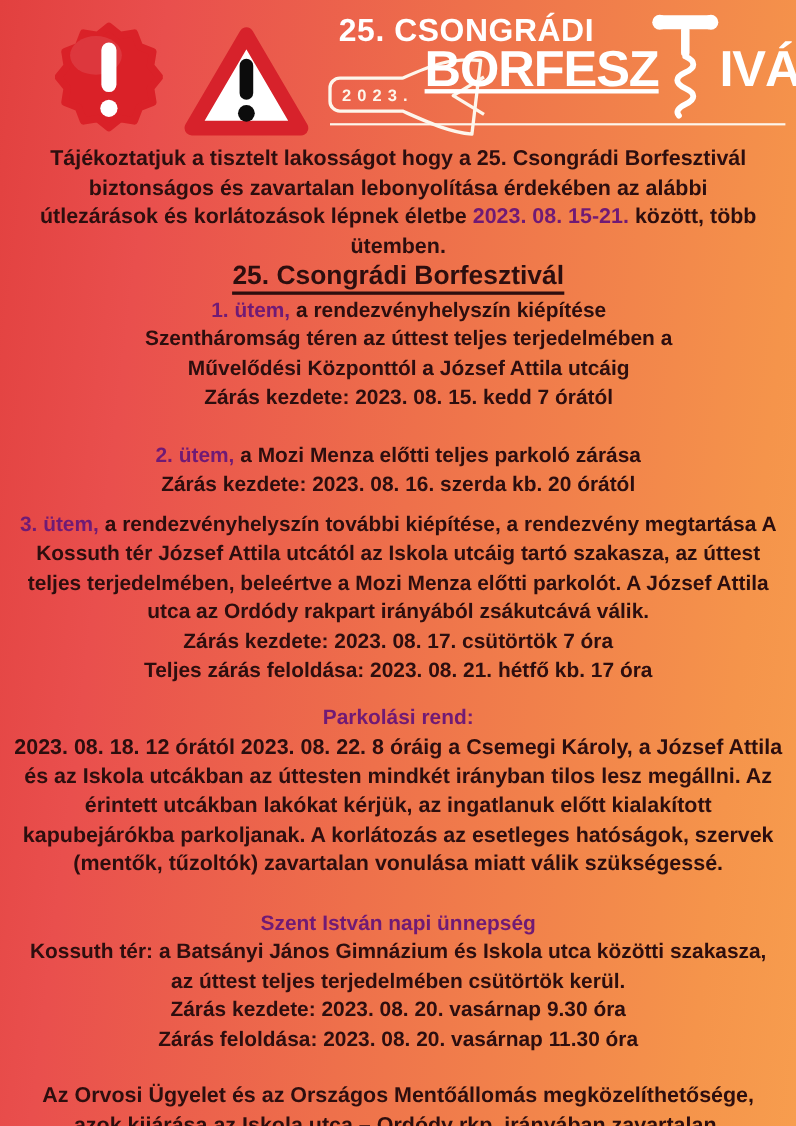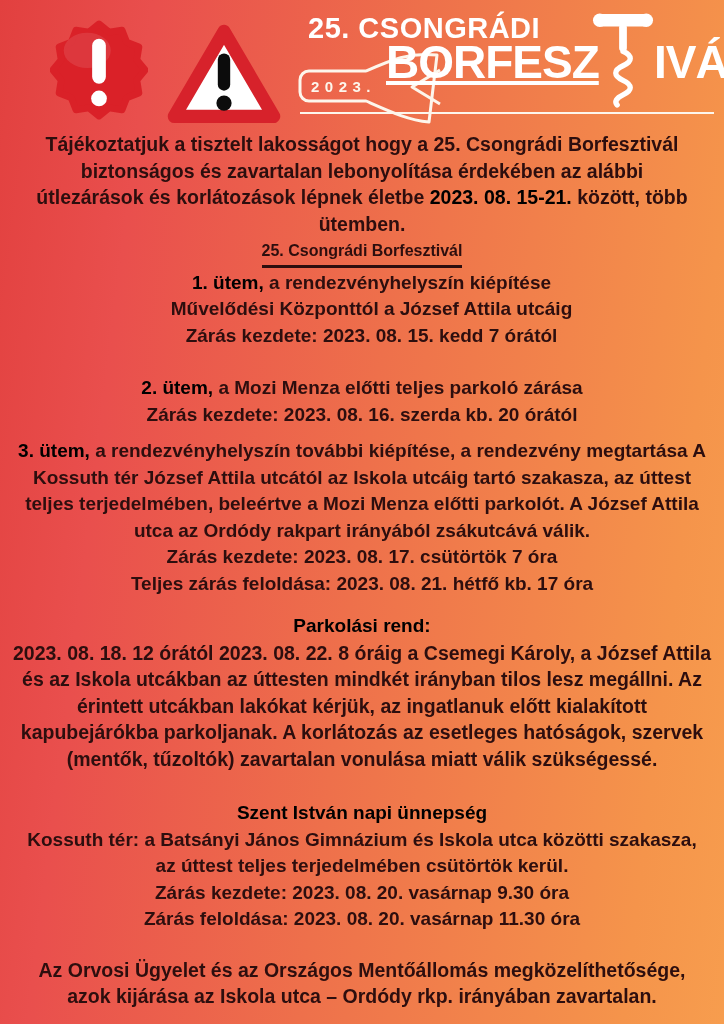--- a/index.html
+++ b/index.html
@@ -23,23 +23,23 @@
   .logo-big   { position:absolute; top:29px; font-size:46px; letter-spacing:-1px; }
   .logo-borfesz { left:90px;text-decoration:underline; }
   .logo-ival    { left:358px; }
   .corkscrew { position:absolute; left:296px; top:3px; width:62px; height:101px; }
   .bottle    { position:absolute; left:0px; top:44px; width:148px; height:74px; }
   .logo-rule { position:absolute; left:4px; top:106px; width:414px; height:2px; background:#fdf6ec; }
 
   
   .content { position:absolute; left:0; top:126px; width:724px; text-align:center; }
   p { font-size:19px; line-height:26.5px; }
-  .cream { color:#000000; }
+  .cream { color:#701a75; }
   .intro { width:664px; margin:5px auto 0; font-size:19.5px; }
-  .festival-heading { margin-top:1px; font-size:16px; }
+  .festival-heading { margin-top:1px; font-size:24px; }
   .festival-heading span { display:inline-block; border-bottom:3px solid #2d0e0e; padding-bottom:0px; }
   .phase1 { margin-top:2px;padding-left:19px; }
   .phase2 { margin-top:26px; }
   .phase3 { margin-top:10px; }
   .phase3 .flow { width:708px; margin:0 auto; font-size:19px; }
   .parking { margin-top:16px; }
   .parking .flow { width:712px; margin:0 auto; font-size:19.5px; }
   .szent { margin-top:28px; }
   .szent .flow { width:690px; margin:0 auto; }
   .outro { margin-top:24px; }
@@ -91,20 +91,21 @@
   </div>
 
   <div class="content">
 
     <p class="intro"><span>Tájékoztatjuk a tisztelt lakosságot hogy a 25. Csongrádi Borfesztivál biztonságos és zavartalan lebonyolítása érdekében az alábbi útlezárások és korlátozások lépnek életbe </span><span class="cream">2023. 08. 15-21.</span><span> között, több ütemben.</span></p>
 
     <p class="festival-heading"><span>25. Csongrádi Borfesztivál</span></p>
 
     <section class="phase1">
       <p><span class="cream">1. ütem,</span><span> a rendezvényhelyszín kiépítése</span></p>
+      <p>Szentháromság téren az úttest teljes terjedelmében a</p>
       <p>Művelődési Központtól a József Attila utcáig</p>
       <p>Zárás kezdete: 2023. 08. 15. kedd 7 órától</p>
     </section>
 
     <section class="phase2">
       <p><span class="cream">2. ütem,</span><span> a Mozi Menza előtti teljes parkoló zárása</span></p>
       <p>Zárás kezdete: 2023. 08. 16. szerda kb. 20 órától</p>
     </section>
 
     <section class="phase3">

